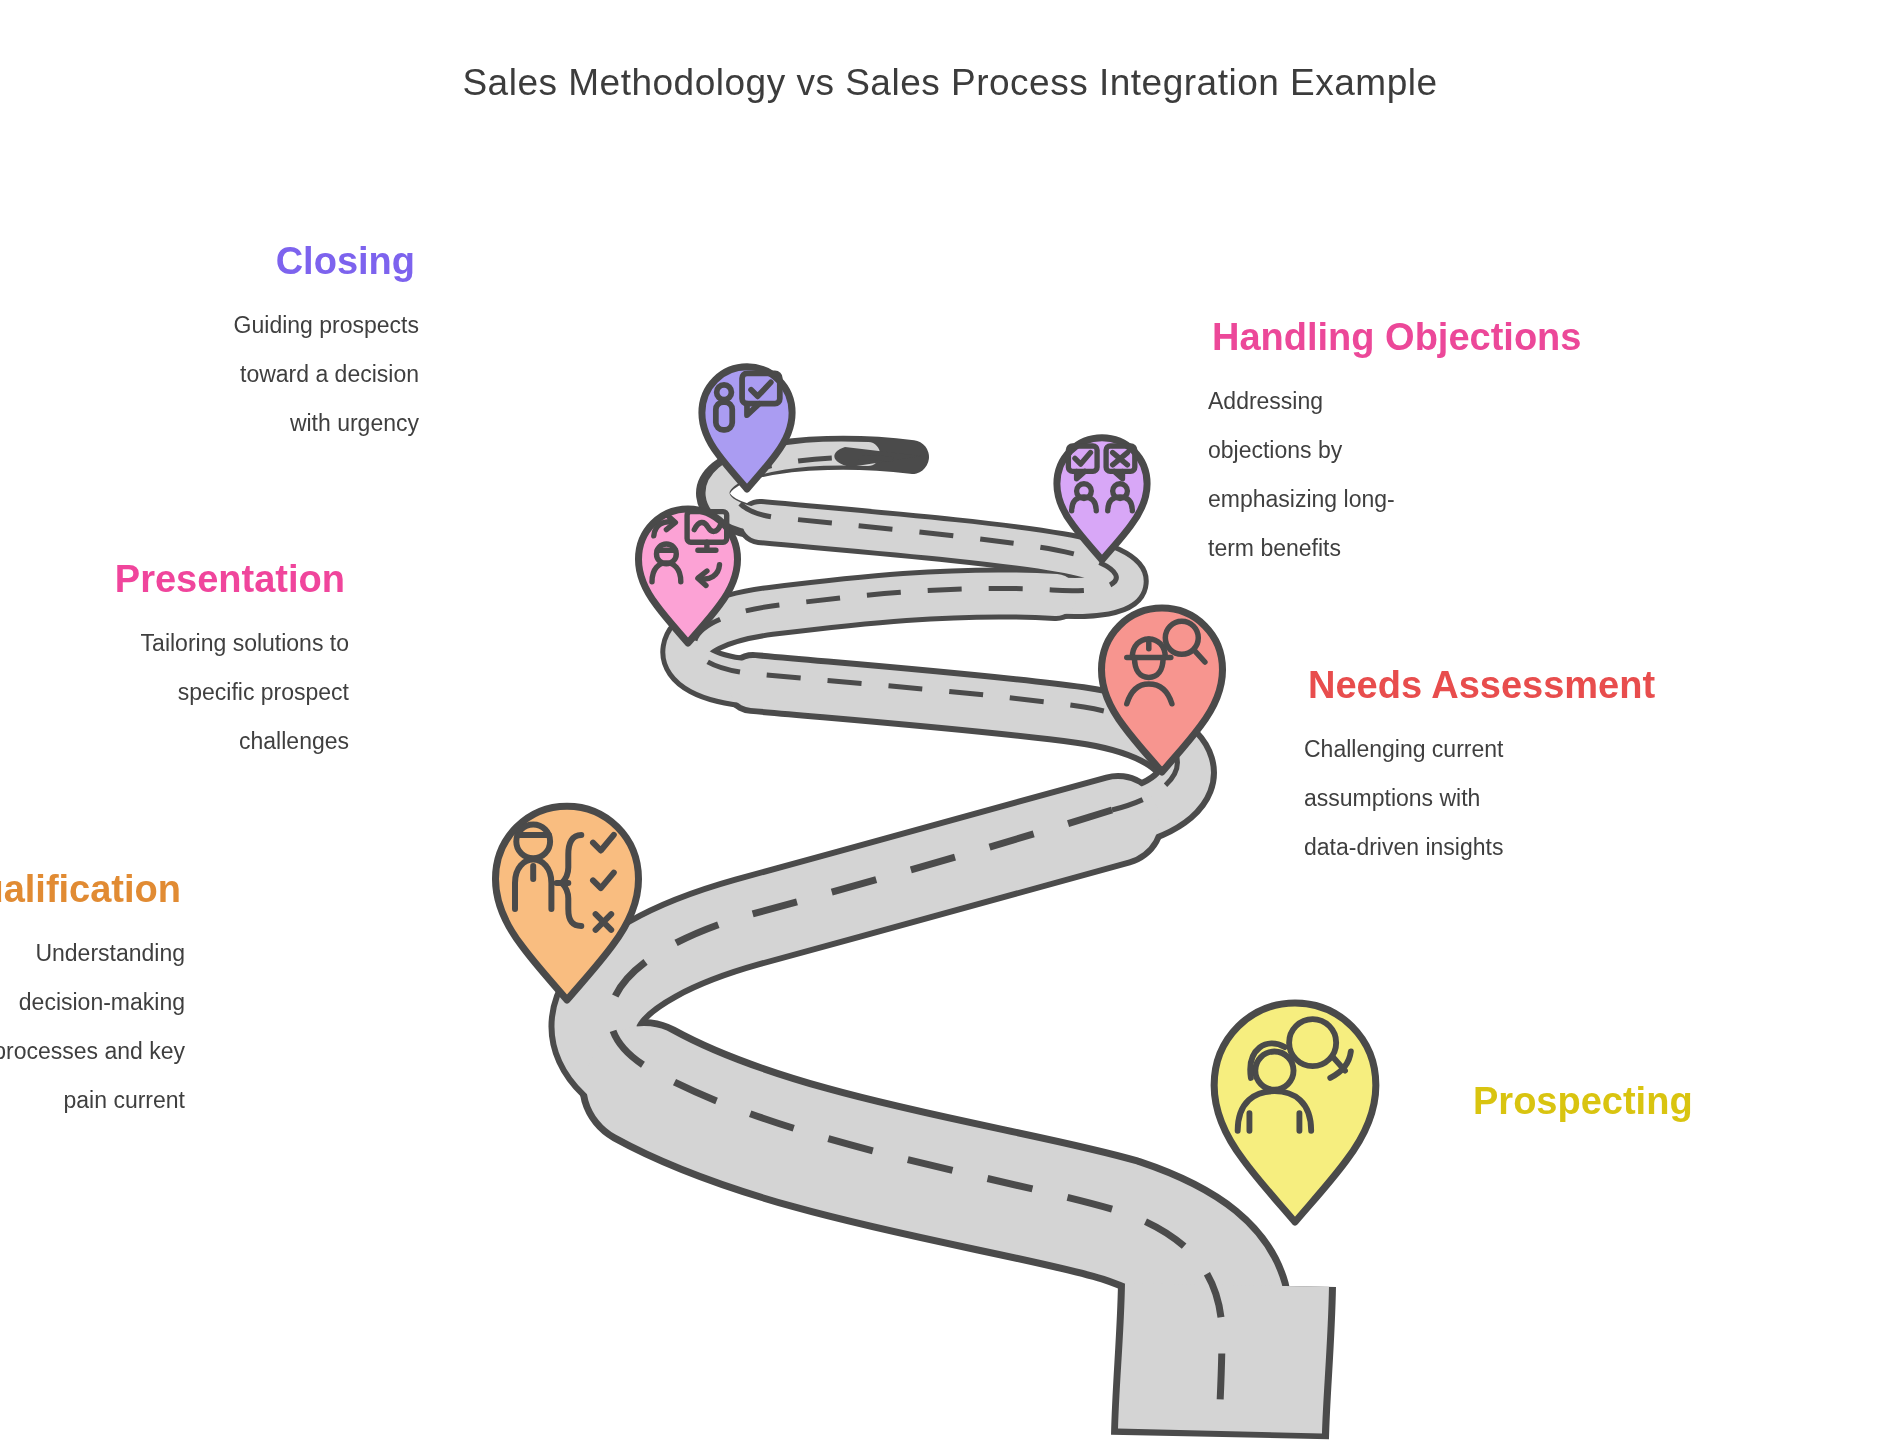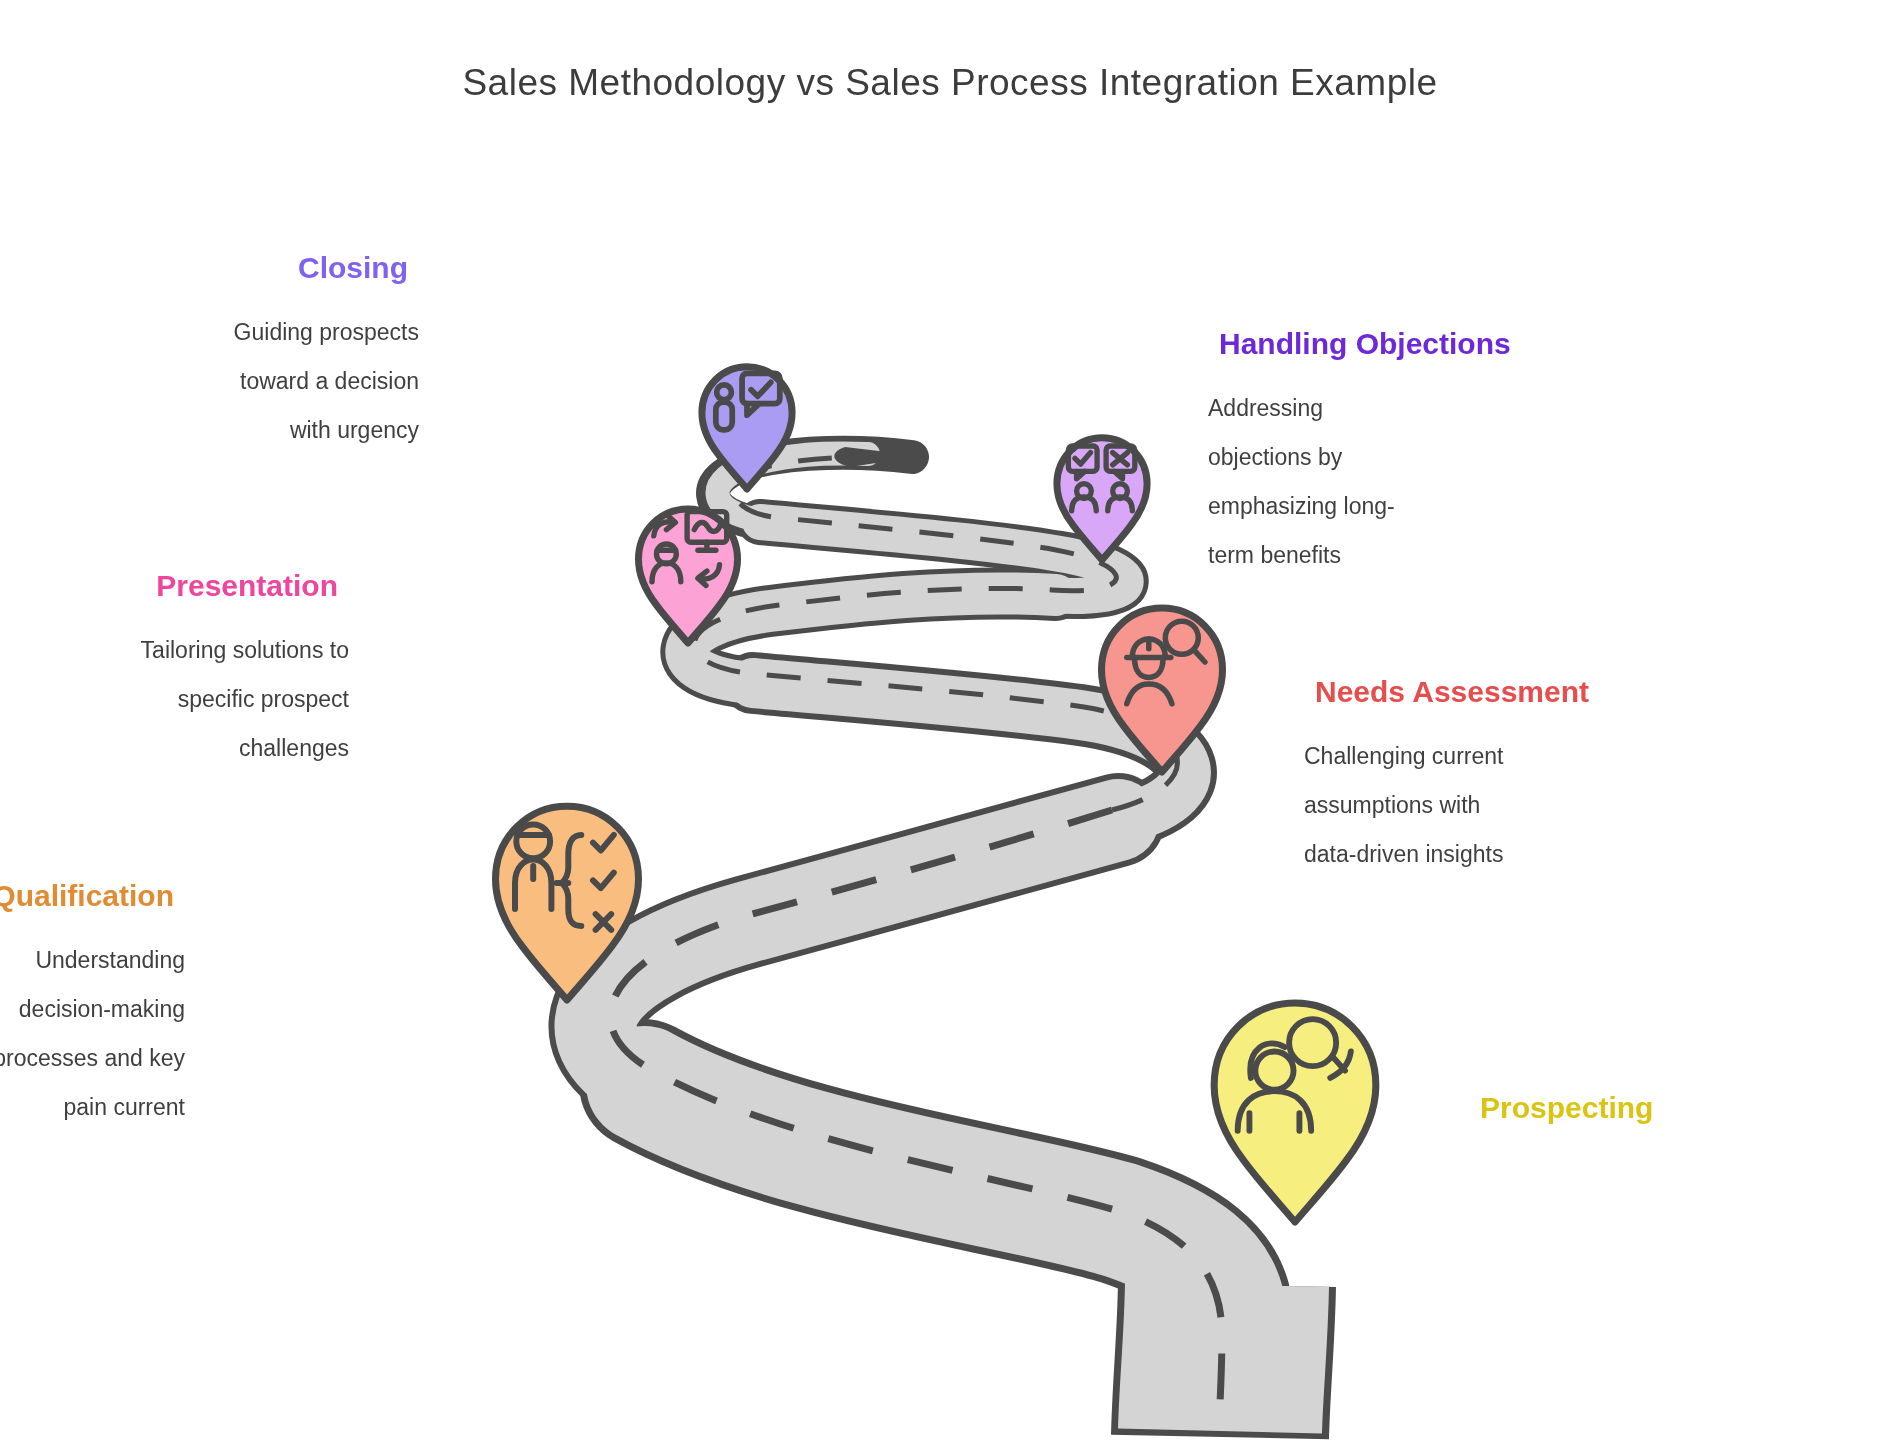--- a/index.html
+++ b/index.html
@@ -10,31 +10,31 @@
   }
   .canvas{position:absolute;inset:0;width:1676px;height:1441px;text-decoration:underline;}
   svg.art{position:absolute;left:0;top:0;width:1900px;height:1441px;display:block;}
 
   .title{
     position:absolute;top:62px;left:0;width:1900px;text-align:center;
     font-size:37px;color:#3c3c3c;letter-spacing:.5px;
   }
 
   .stage{position:absolute;}
-  .stage .hd{margin:11px;font-size:30px;font-weight:bold;line-height:46px;letter-spacing:0;}
+  .stage .hd{margin:4px;font-size:38px;font-weight:bold;line-height:46px;letter-spacing:0;}
   .stage .ds{
     margin:17px 0 0;font-size:23px;line-height:49px;color:#3f3f3f;
     white-space:pre-line;
   }
   .align-right{text-align:right;}
   .align-left{text-align:left;}
 
   
   .stage-closing .hd{color:#7d63ee;}
-  .stage-handling .hd{color:#6d28d9;}
+  .stage-handling .hd{color:#ec4899;}
   .stage-presentation .hd{color:#f0459c;}
   .stage-needs .hd{color:#e84d4d;}
   .stage-qualification .hd{color:#e18b33;}
   .stage-prospecting .hd{color:#d9c410;text-align:center;}
 
   
   .stage-closing{right:1257px;top:234px;}
   .stage-handling{left:1208px;top:310px;}
   .stage-presentation{right:1327px;top:552px;}
   .stage-needs{left:1304px;top:658px;}

